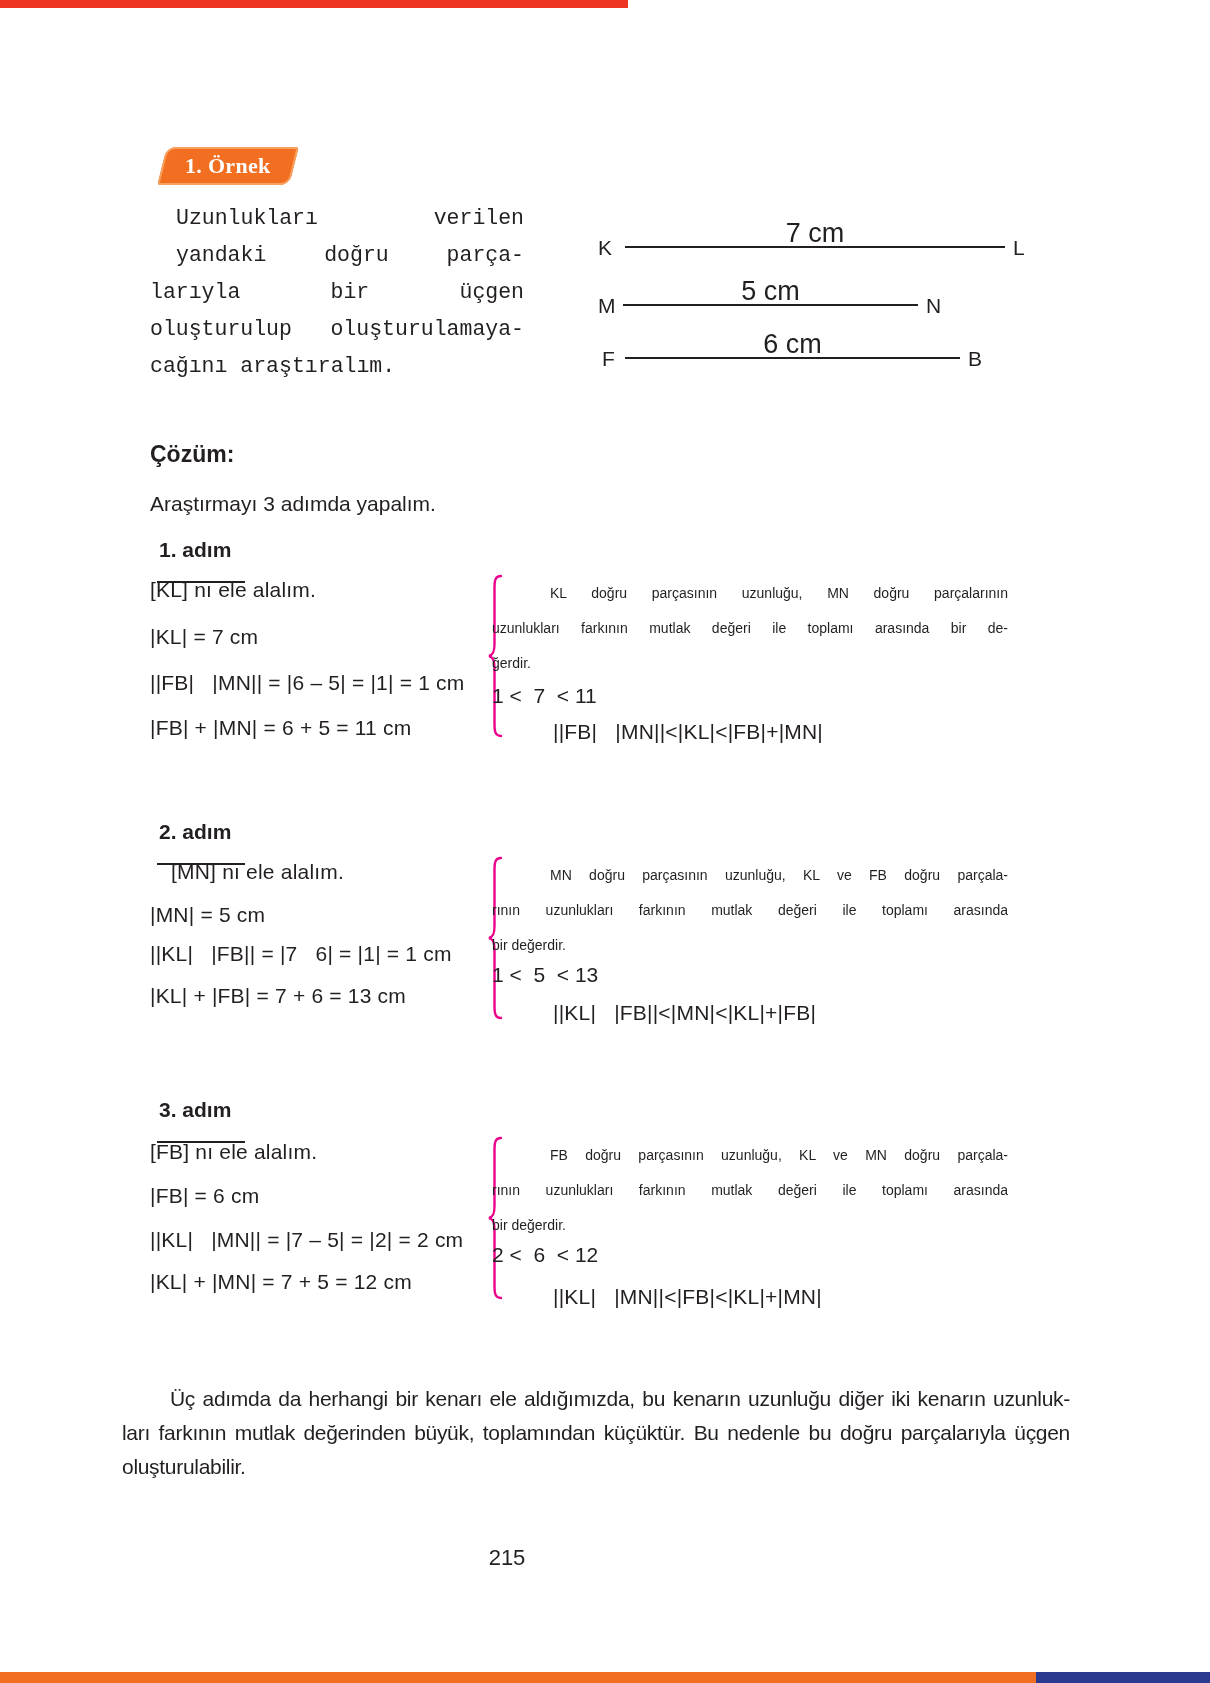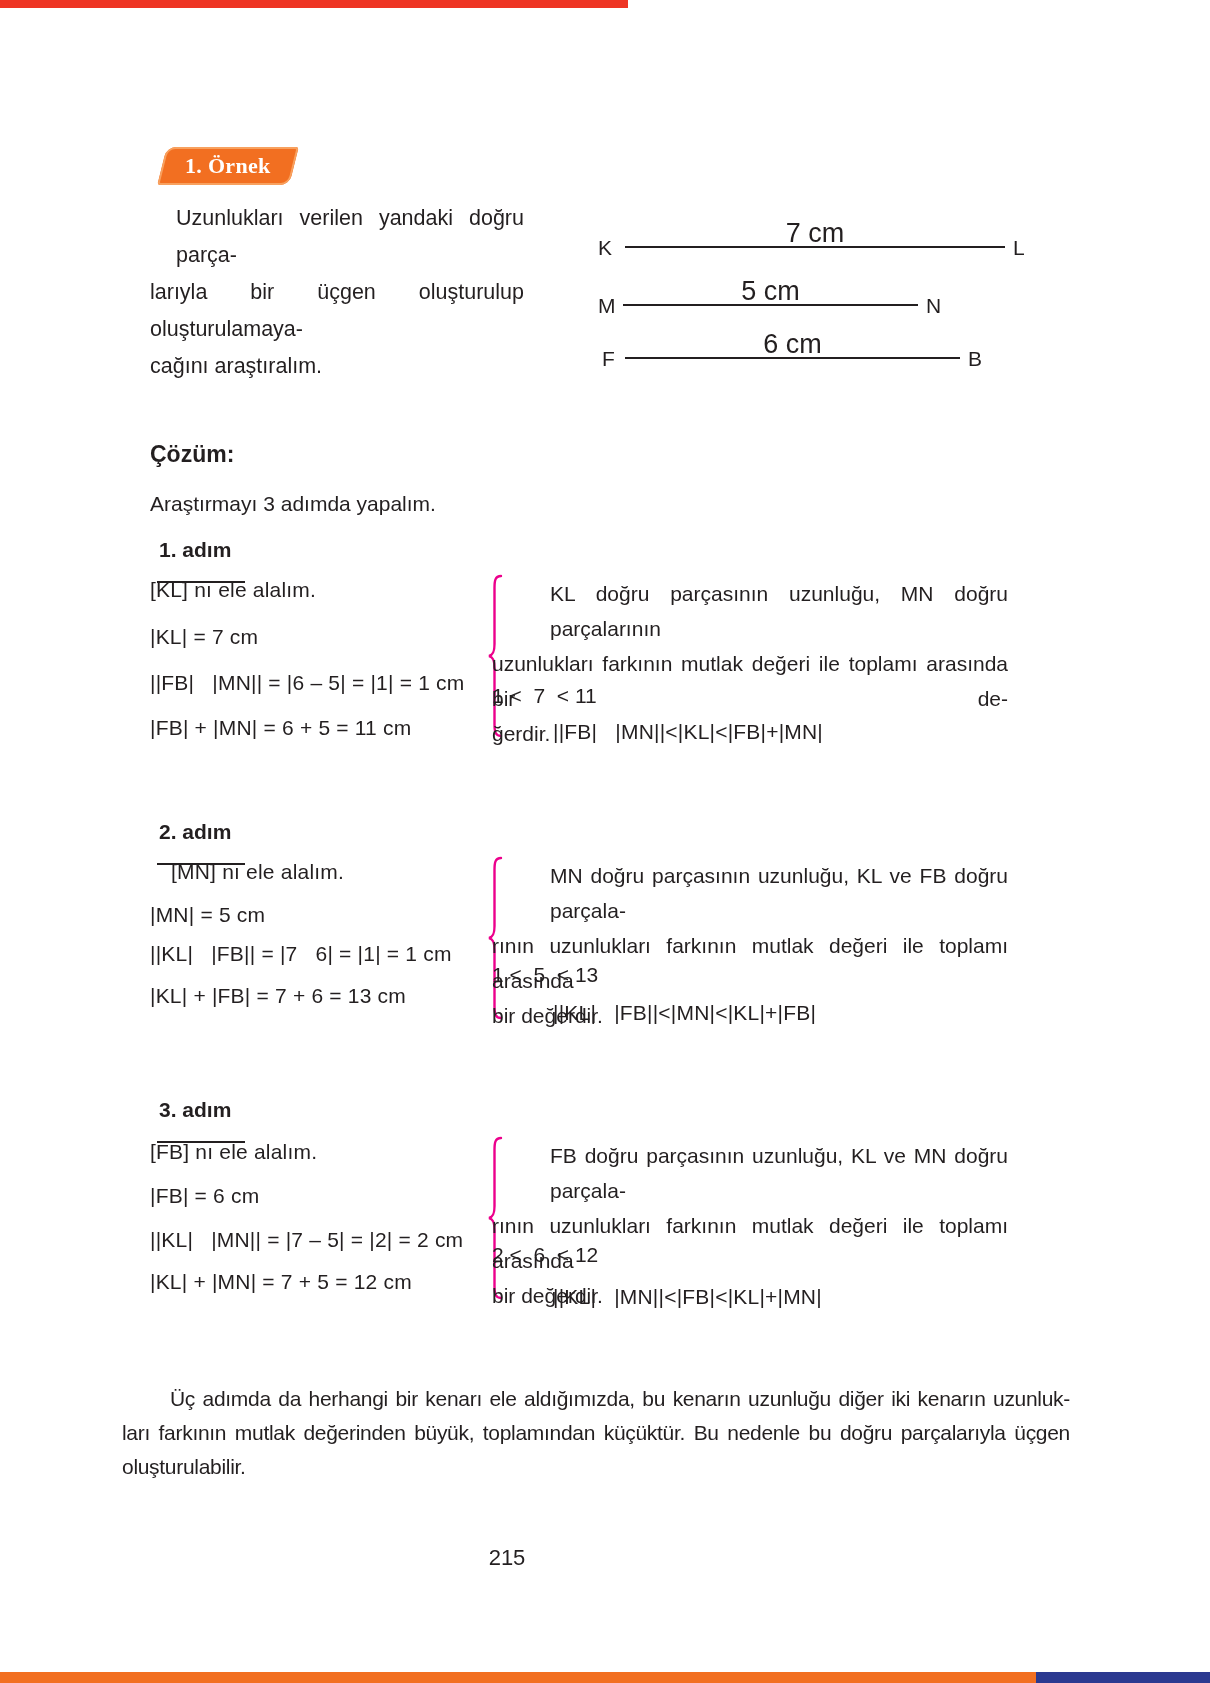--- a/index.html
+++ b/index.html
@@ -22,39 +22,39 @@
     box-shadow:inset 0 0 0 2px #f8a15f;
     display:flex; align-items:center; justify-content:center;
   }
   .badge-text {
     transform:skewX(14deg);
     font-family:"Liberation Serif", serif; font-weight:bold;
     font-size:22px; color:#ffffff; letter-spacing:0.3px;
   }
 
   
-  .intro { position:absolute; left:150px; top:200px; width:374px; font-size:21.5px; line-height:37px; }
+  .intro { position:absolute; left:150px; top:200px; width:374px; font-size:21.5px; line-height:37px;font-family:Liberation Mono, monospace; }
   .jline { text-align:justify; text-align-last:justify; }
   .indent { padding-left:26px; box-sizing:border-box; }
 
   .heading { position:absolute; left:150px; top:441px; font-size:23px; font-weight:bold; }
   .plan { position:absolute; left:150px; top:492px; font-size:21px; }
 
   
   .pt { position:absolute; font-size:21px; }
   .seg { position:absolute; height:2px; background:#231f20; }
   .len { position:absolute; font-size:27px; text-align:center; }
 
   
   .step-title {
     position:absolute; font-size:21px; font-weight:bold;
     padding:0 14px 19px 2px; border-bottom:2.2px solid #231f20; display:inline-block;
   }
   .mline { position:absolute; font-size:21px; letter-spacing:0.2px; white-space:nowrap; }
-  .rtext { position:absolute; width:516px; font-size:21px; line-height:35px; }
+  .rtext { position:absolute; width:516px; font-size:14px; line-height:35px; }
   .rindent { padding-left:58px; box-sizing:border-box; }
   .ineq { position:absolute; width:330px; text-align:left; font-size:21px; }
   .brace { position:absolute; width:18px; }
 
   
   .final {
     position:absolute; left:122px; top:1382px; width:948px;
     font-size:21px; line-height:34px; letter-spacing:-0.3px;
   }
   .findent { padding-left:48px; box-sizing:border-box; }

